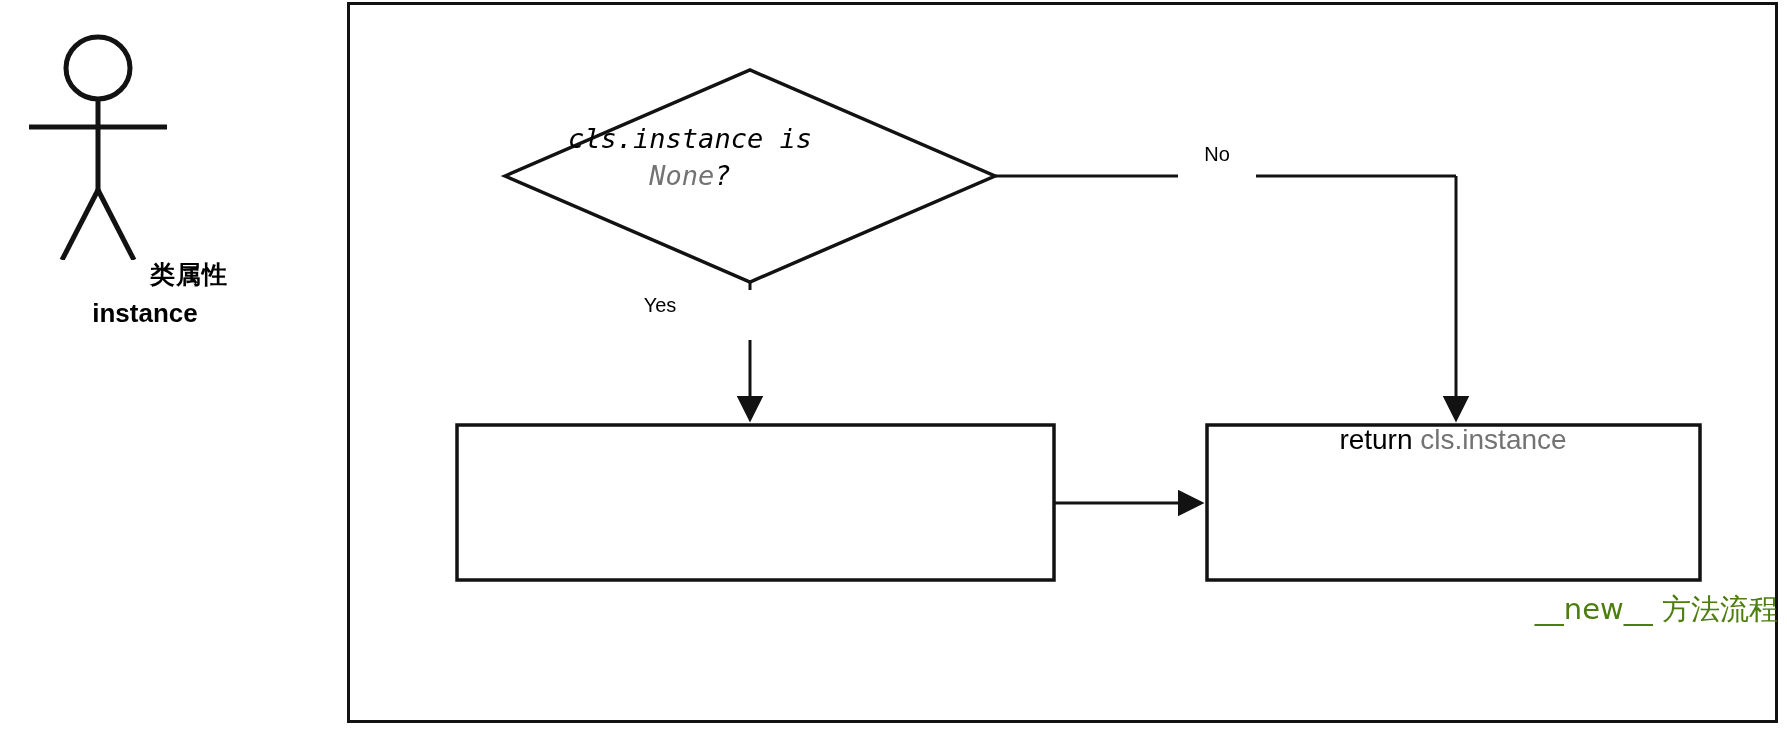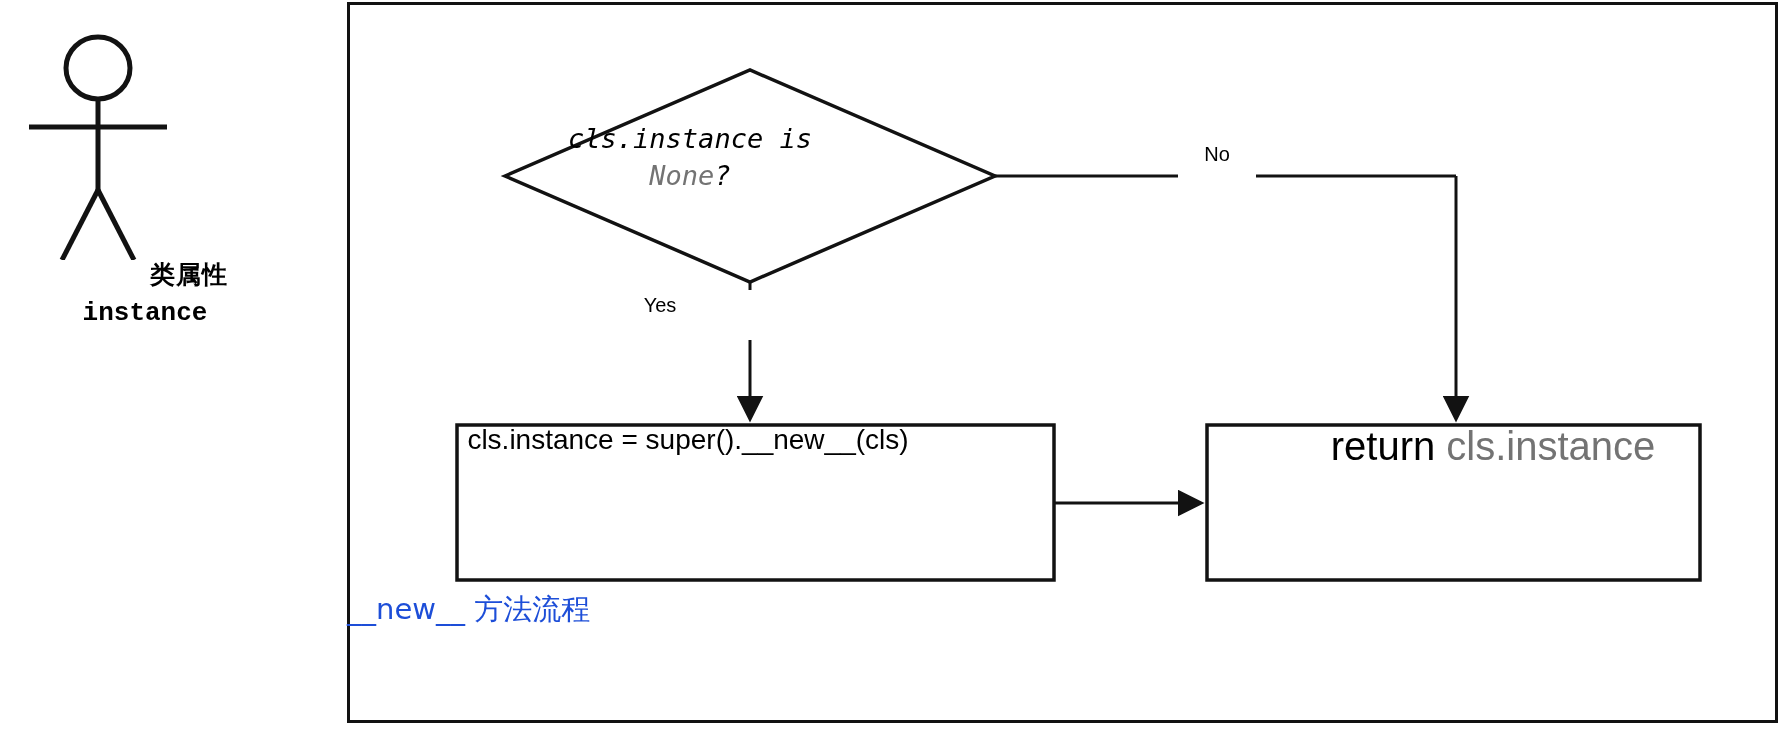--- a/index.html
+++ b/index.html
@@ -33,21 +33,21 @@
     width: 290px;
     font-family: "DejaVu Sans", sans-serif;
     font-size: 25px;
     letter-spacing: 1px;
     margin-left: 44px;
   }
   #actor-label-mono {
     left: 0px;
     top: 298px;
     width: 290px;
-    font-family: Liberation Mono, monospace;
+    font-family: Liberation Sans, sans-serif;
     font-size: 26px;
     font-weight: bold;
   }
   #frame {
     position: absolute;
     left: 347px;
     top: 2px;
     width: 1431px;
     height: 721px;
     border: 3px solid #121212;
@@ -76,22 +76,21 @@
     top: 424px;
     width: 462px;
     font-family: "Liberation Sans", sans-serif;
     font-size: 28px;
   }
   #right-box-text {
     left: 1207px;
     top: 424px;
     width: 492px;
     font-family: "Liberation Sans", sans-serif;
-    font-size: 40px;
-    margin-left: 40px;
+    font-size: 28px;
   }
   .edge-label {
     position: absolute;
     color: #000000;
     font-family: "Liberation Sans", sans-serif;
     font-size: 20px;
     white-space: nowrap;
     text-align: center;
   }
   #label-no {
@@ -102,22 +101,22 @@
   #label-yes {
     left: 615px;
     top: 294px;
     width: 90px;
   }
   #caption {
     position: absolute;
     left: 347px;
     top: 590px;
     width: 1431px;
-    text-align: left;
-    color: #1d4ed8;
+    text-align: right;
+    color: #4d7c0f;
     font-family: "DejaVu Sans", sans-serif;
     font-size: 29px;
     white-space: nowrap;
   }
 </style>
 </head>
 <body>
 
 <div id="stage">
 
@@ -158,19 +157,18 @@
   </svg>
 
   <div class="node-text" id="diamond-text">
     <div>cls.instance is</div>
     <div><span class="red">None</span><span>?</span></div>
   </div>
 
   <div class="edge-label" id="label-no">No</div>
   <div class="edge-label" id="label-yes">Yes</div>
 
-  <div class="node-text" id="left-box-text">cls.instance = super().__new__(cls)</div>
 
   <div class="node-text" id="right-box-text"><span>return </span><span class="red">cls.instance</span></div>
 
   <div id="caption">__new__ 方法流程</div>
 
 </div>
 
 </body></html>

